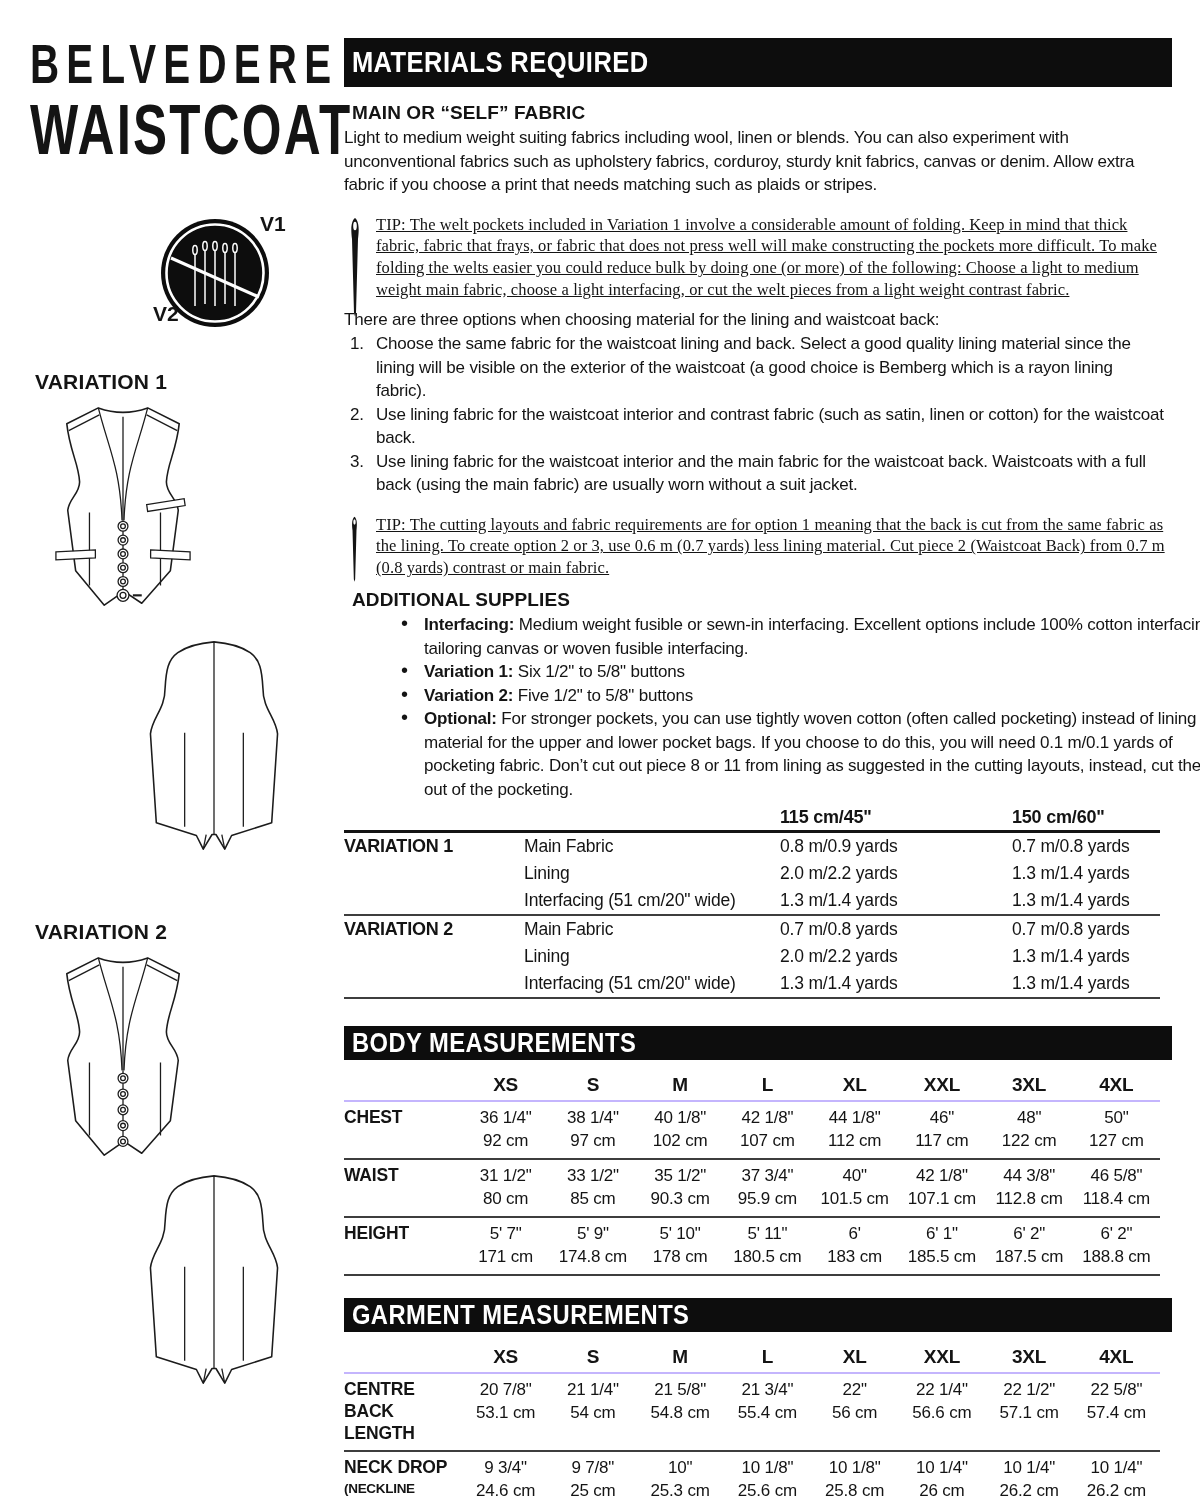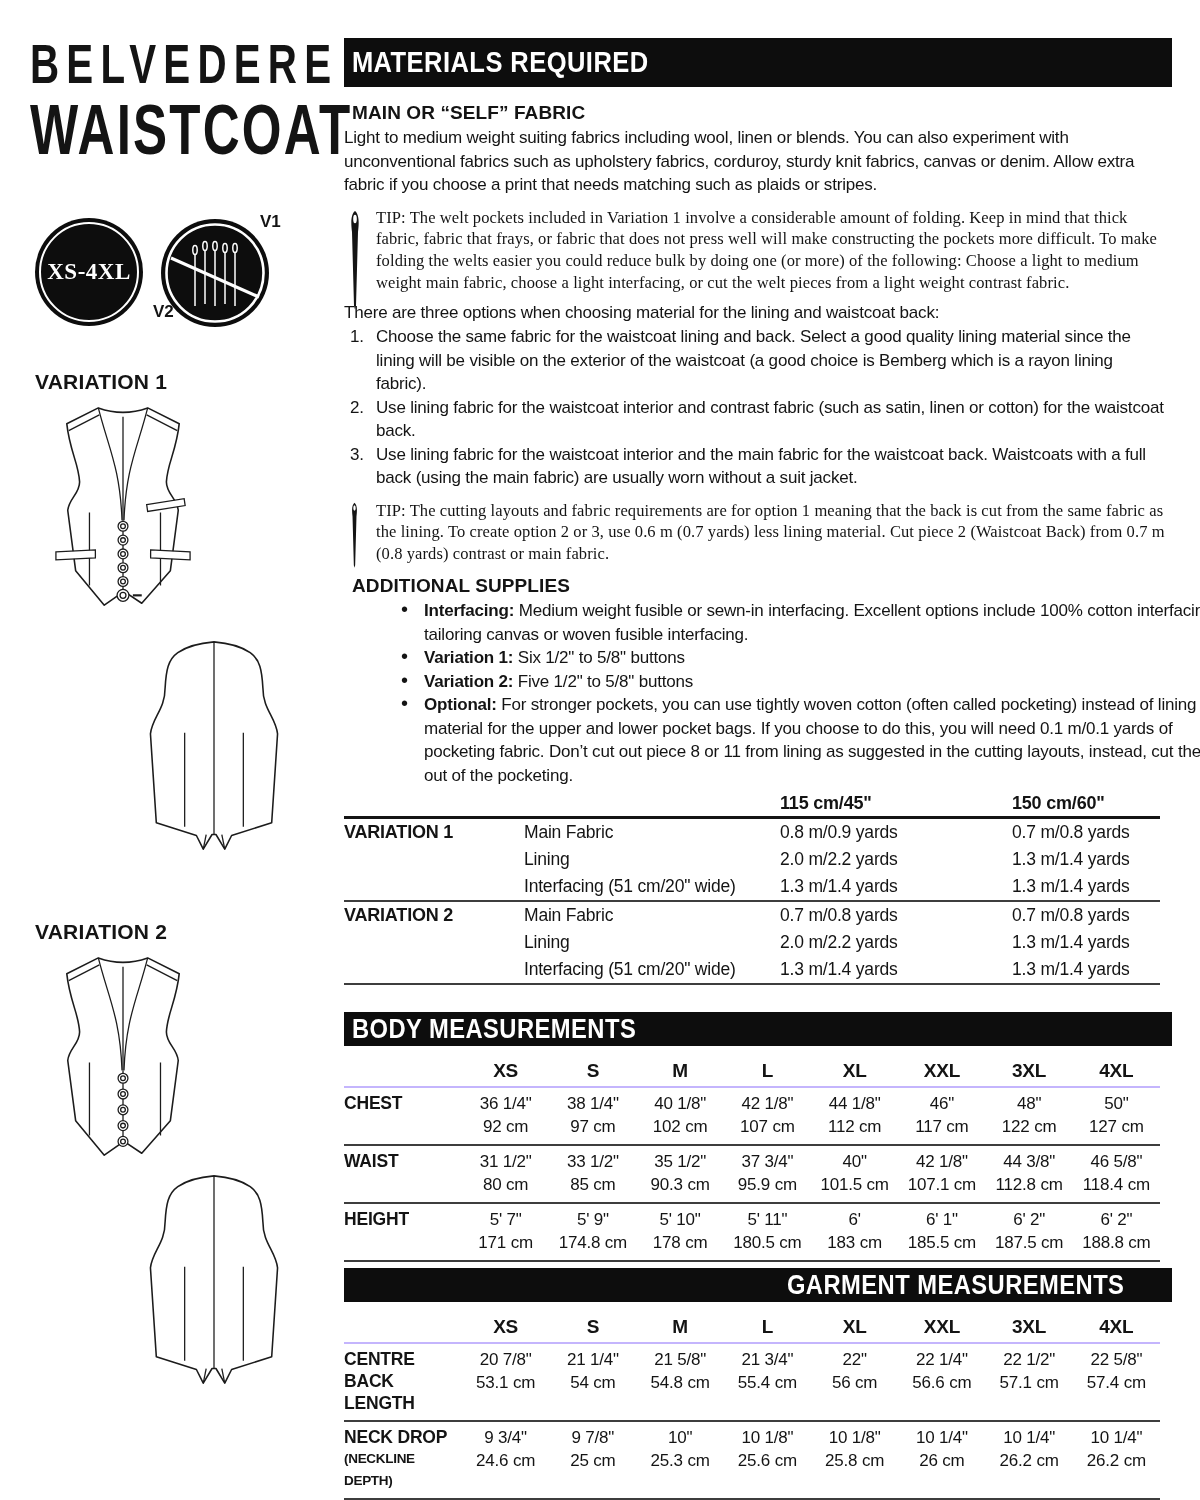--- a/index.html
+++ b/index.html
@@ -10,41 +10,41 @@
   .left-col{position:absolute;left:30px;top:36px;width:300px;}
   .title{line-height:1;}
   .title .t1{display:inline-block;font-size:56px;font-weight:700;letter-spacing:10px;transform:scaleX(0.72);transform-origin:left top;white-space:nowrap;}
   .title .t2{display:inline-block;font-size:71px;font-weight:700;letter-spacing:3px;transform:scaleX(0.72);transform-origin:left top;white-space:nowrap;margin-top:2px;}
   .title div{height:56px;}
   .badges{position:absolute;left:5px;top:180px;width:300px;height:120px;}
   .size-badge{position:absolute;left:0;top:2px;width:108px;height:108px;border-radius:50%;background:#0d0d0d;display:flex;align-items:center;justify-content:center;}
   .size-badge::after{content:"";position:absolute;inset:4px;border:2.5px solid #fff;border-radius:50%;}
   .size-badge span{color:#fff;font-family:"Liberation Serif",serif;font-weight:700;font-size:23px;letter-spacing:.5px;}
   .needle-badge{position:absolute;left:125px;top:2px;width:110px;height:110px;}
-  .vlabel{position:absolute;font-weight:700;font-size:17px;}
+  .vlabel{position:absolute;font-weight:700;font-size:21px;}
   .v1-label{left:225px;top:-4px;}
   .v2-label{left:118px;top:86px;}
   .variation-label{font-weight:700;font-size:21px;letter-spacing:.2px;}
   .var1-label{position:absolute;left:5px;top:334px;}
   .var2-label{position:absolute;left:5px;top:884px;}
   .illus{position:absolute;}
   .v1-front{left:8px;top:366px;}
   .v1-back{left:96px;top:600px;}
   .v2-front{left:8px;top:916px;}
   .v2-back{left:96px;top:1134px;}
 
   
   .right-col{position:absolute;left:344px;top:38px;width:828px;}
   .black-bar{background:#0d0d0d;color:#fff;height:49px;display:flex;align-items:center;overflow:hidden;}
   .black-bar span{display:inline-block;font-weight:700;font-size:29px;letter-spacing:.5px;transform:scaleX(0.88);transform-origin:left center;padding-left:9px;white-space:nowrap;}
   .bar-sm{height:34px;}
   .bar-sm span{font-size:27px;}
   .sub-heading{font-weight:700;font-size:19px;margin:15px 0 2px 8px;letter-spacing:.1px;}
   .para{font-size:17px;line-height:23.5px;letter-spacing:-0.2px;width:816px;}
-  .tip{position:relative;padding-left:32px;margin:10px 0 7px 0;width:790px;}
+  .tip{position:relative;padding-left:32px;margin:17px 0 7px 0;width:790px;text-decoration:underline;}
   .tip .tip-text{font-family:"Liberation Serif","DejaVu Serif",serif;font-size:16.5px;line-height:21.8px;letter-spacing:.1px;}
   .tip .needle{position:absolute;left:4px;top:2px;}
   .num-list{margin:1px 0 0 0;padding:0;list-style:none;}
   .num-list li{position:relative;padding-left:32px;font-size:17px;line-height:23.5px;letter-spacing:-0.2px;width:790px;}
   .num-list li .num{position:absolute;left:6px;font-weight:400;}
   .bullet-list{margin:2px 0 0 0;padding:0;list-style:none;}
   .bullet-list li{position:relative;padding-left:80px;font-size:17px;line-height:23.5px;letter-spacing:-0.2px;width:816px;}
   .bullet-list li::before{content:"\2022";position:absolute;left:57px;top:-1px;font-size:20px;}
   .bullet-list b{letter-spacing:-0.2px;text-align:right;}
 
@@ -72,23 +72,20 @@
 
 <div class="page">
 
   <div class="left-col">
     <div class="title">
       <div><span class="t1">BELVEDERE</span></div>
       <div><span class="t2">WAISTCOAT</span></div>
     </div>
 
     <div class="badges">
-      <div class="size-badge">
-        <span>XS-4XL</span>
-      </div>
       <svg class="needle-badge" viewBox="0 0 110 110">
         <circle cx="55" cy="55" r="54" fill="#0d0d0d"></circle>
         <circle cx="55" cy="55" r="48.5" fill="none" stroke="#fff" stroke-width="2.6"></circle>
         <g stroke="#fff" stroke-width="1.5" fill="#0d0d0d">
           <line x1="35" y1="32" x2="35" y2="88"></line>
             <ellipse cx="35" cy="32" rx="2.2" ry="4.5"></ellipse>
           <line x1="45" y1="28" x2="45" y2="86"></line>
             <ellipse cx="45" cy="28" rx="2.2" ry="4.5"></ellipse>
           <line x1="55" y1="28" x2="55" y2="88"></line>
             <ellipse cx="55" cy="28" rx="2.2" ry="4.5"></ellipse>
@@ -417,21 +414,21 @@
               </td>
               <td>
                 <div>6' 2"</div>
                 <div>188.8 cm</div>
               </td>
             </tr>
           </tbody>
         </table>
       </div>
 
-    <div class="black-bar bar-sm" style="margin-top:6px;justify-content:flex-end;">
+    <div class="black-bar bar-sm" style="margin-top:22px;">
       <span>GARMENT MEASUREMENTS</span>
     </div>
     <div class="mt-wrap">
         <table class="mtable">
           <colgroup>
             <col style="width: 118px;">
             <col>
             <col>
             <col>
             <col>

